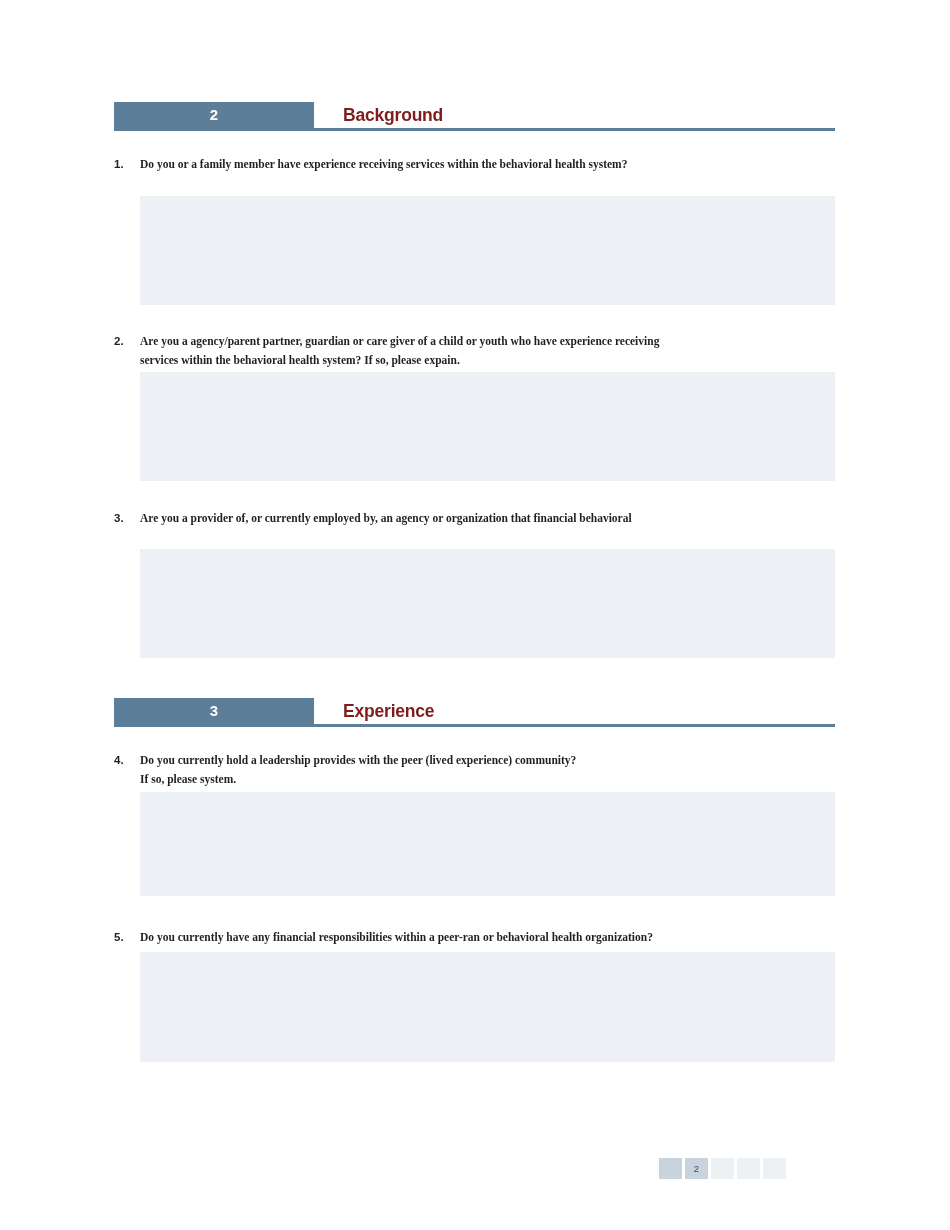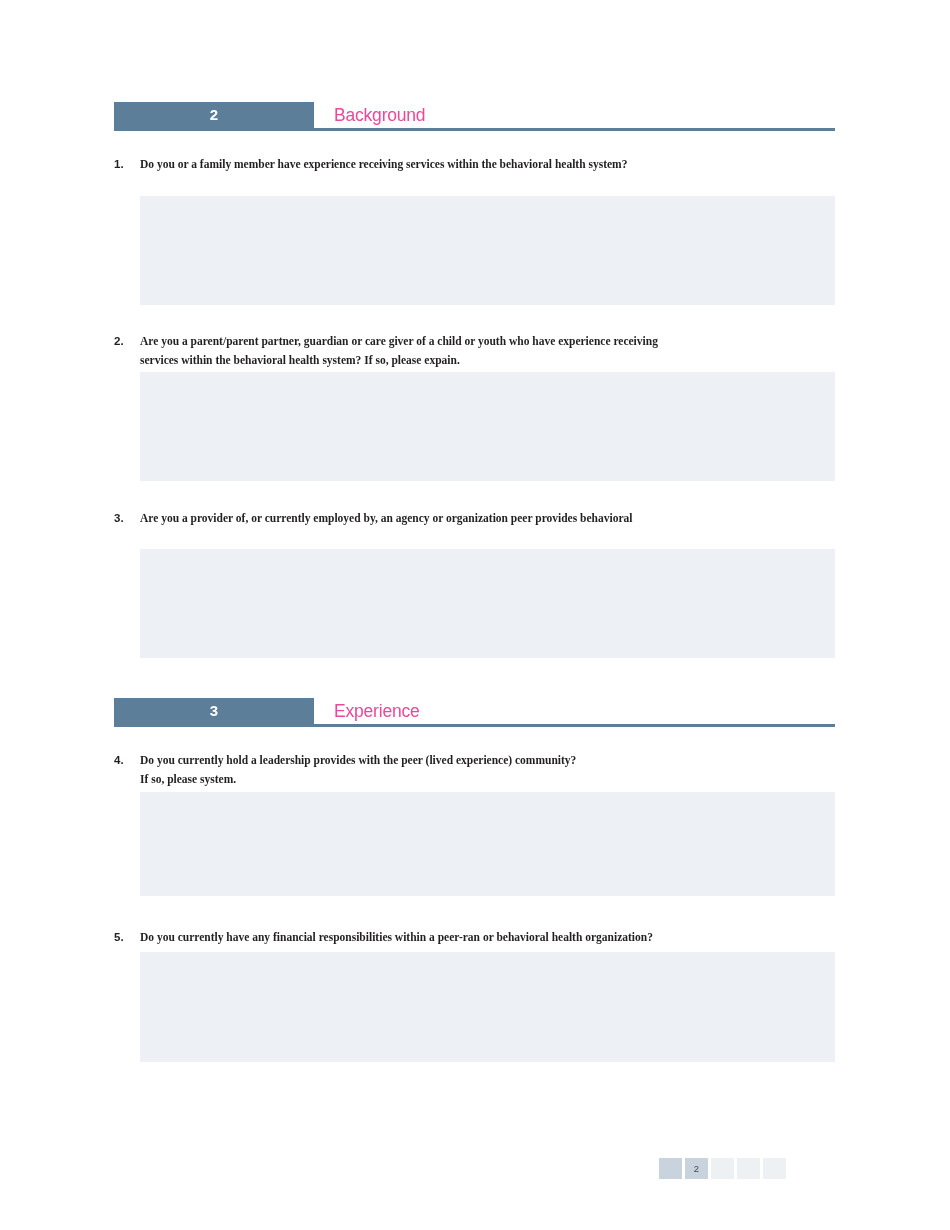--- a/index.html
+++ b/index.html
@@ -45,27 +45,27 @@
     background: #5d7e98;
     color: #ffffff;
     font-size: 15px;
     font-weight: 700;
     line-height: 26px;
     text-align: center;
     letter-spacing: 0.2px;
   }
   .section-title {
     position: absolute;
-    left: 220px;
+    left: 229px;
     top: 0;
     height: 26px;
     line-height: 26px;
     font-size: 17.5px;
-    font-weight: 400;
-    color: #ec4899;
+    font-weight: 700;
+    color: #7f1d1d;
     letter-spacing: -0.2px;
     white-space: nowrap;
   }
   .section-rule {
     position: absolute;
     left: 0;
     top: 26px;
     width: 721px;
     height: 3px;
     background: #5d7e98;
@@ -154,30 +154,30 @@
     <div class="q-num">1.</div>
     <div class="q-text">
       <span>Do you or a family member have experience receiving services within the behavioral health system?</span>
     </div>
   </div>
   <div class="answer-box" style="top:196px;height:109px;"></div>
 
   <div class="question" style="top:332px;">
     <div class="q-num">2.</div>
     <div class="q-text">
-      <span>Are you a parent/parent partner, guardian or care giver of a child or youth who have experience receiving</span>
+      <span>Are you a agency/parent partner, guardian or care giver of a child or youth who have experience receiving</span>
       <span class="line2">services within the behavioral health system? If so, please expain.</span>
     </div>
   </div>
   <div class="answer-box" style="top:372px;height:109px;"></div>
 
   <div class="question" style="top:509px;">
     <div class="q-num">3.</div>
     <div class="q-text">
-      <span>Are you a provider of, or currently employed by, an agency or organization peer provides behavioral</span>
+      <span>Are you a provider of, or currently employed by, an agency or organization that financial behavioral</span>
     </div>
   </div>
   <div class="answer-box" style="top:549px;height:109px;"></div>
 
   <div class="section-header" style="top:698px;">
     <div class="hdr-row">
       <div class="section-number-block">3</div>
       <div class="section-title">Experience</div>
     </div>
     <div class="section-rule"></div>

